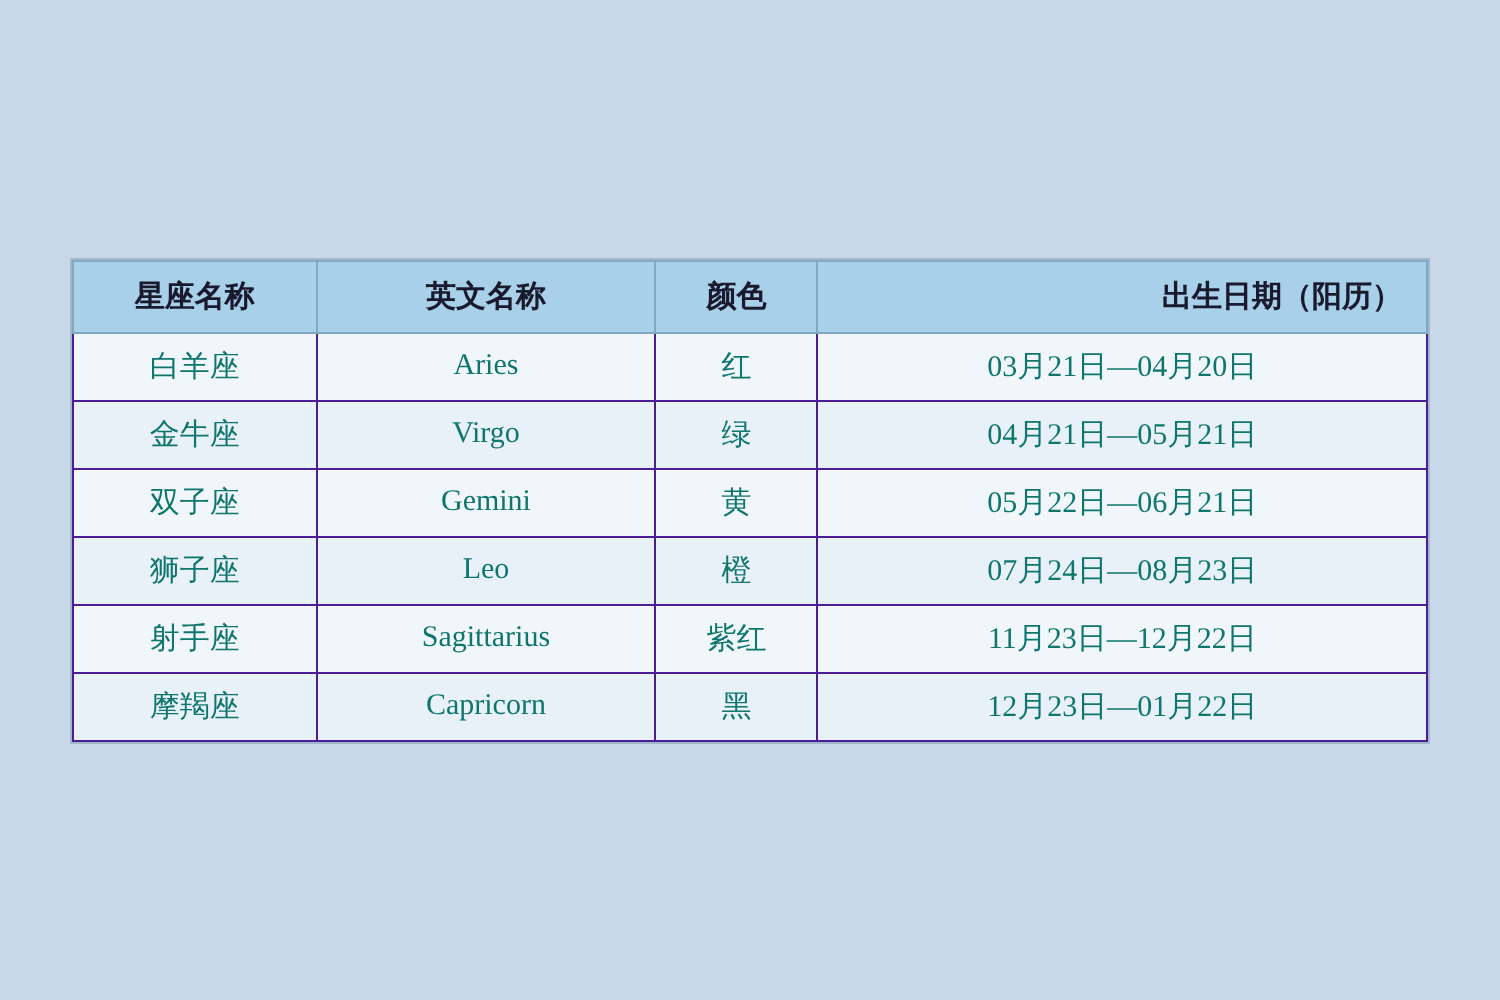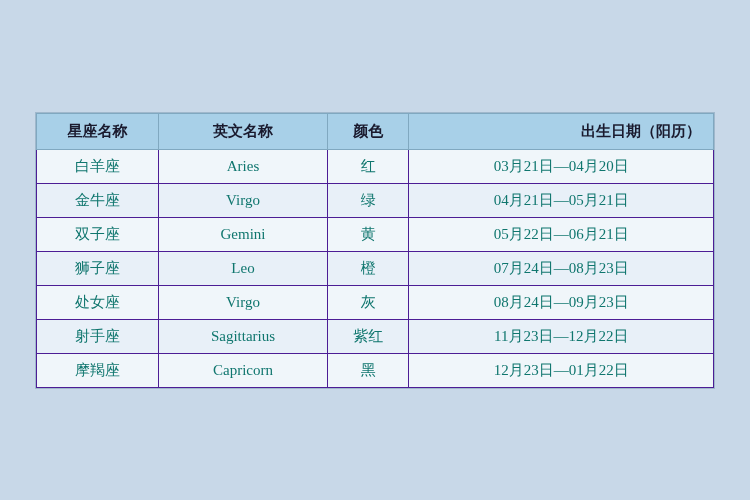--- a/index.html
+++ b/index.html
@@ -90,26 +90,20 @@
           <td>黄</td>
           <td>05月22日—06月21日</td>
         </tr>
         <tr>
           <td>狮子座</td>
           <td>Leo</td>
           <td>橙</td>
           <td>07月24日—08月23日</td>
         </tr>
         <tr>
-          <td>处女座</td>
-          <td>Virgo</td>
-          <td>灰</td>
-          <td>08月24日—09月23日</td>
-        </tr>
-        <tr>
           <td>射手座</td>
           <td>Sagittarius</td>
           <td>紫红</td>
           <td>11月23日—12月22日</td>
         </tr>
         <tr>
           <td>摩羯座</td>
           <td>Capricorn</td>
           <td>黑</td>
           <td>12月23日—01月22日</td>

